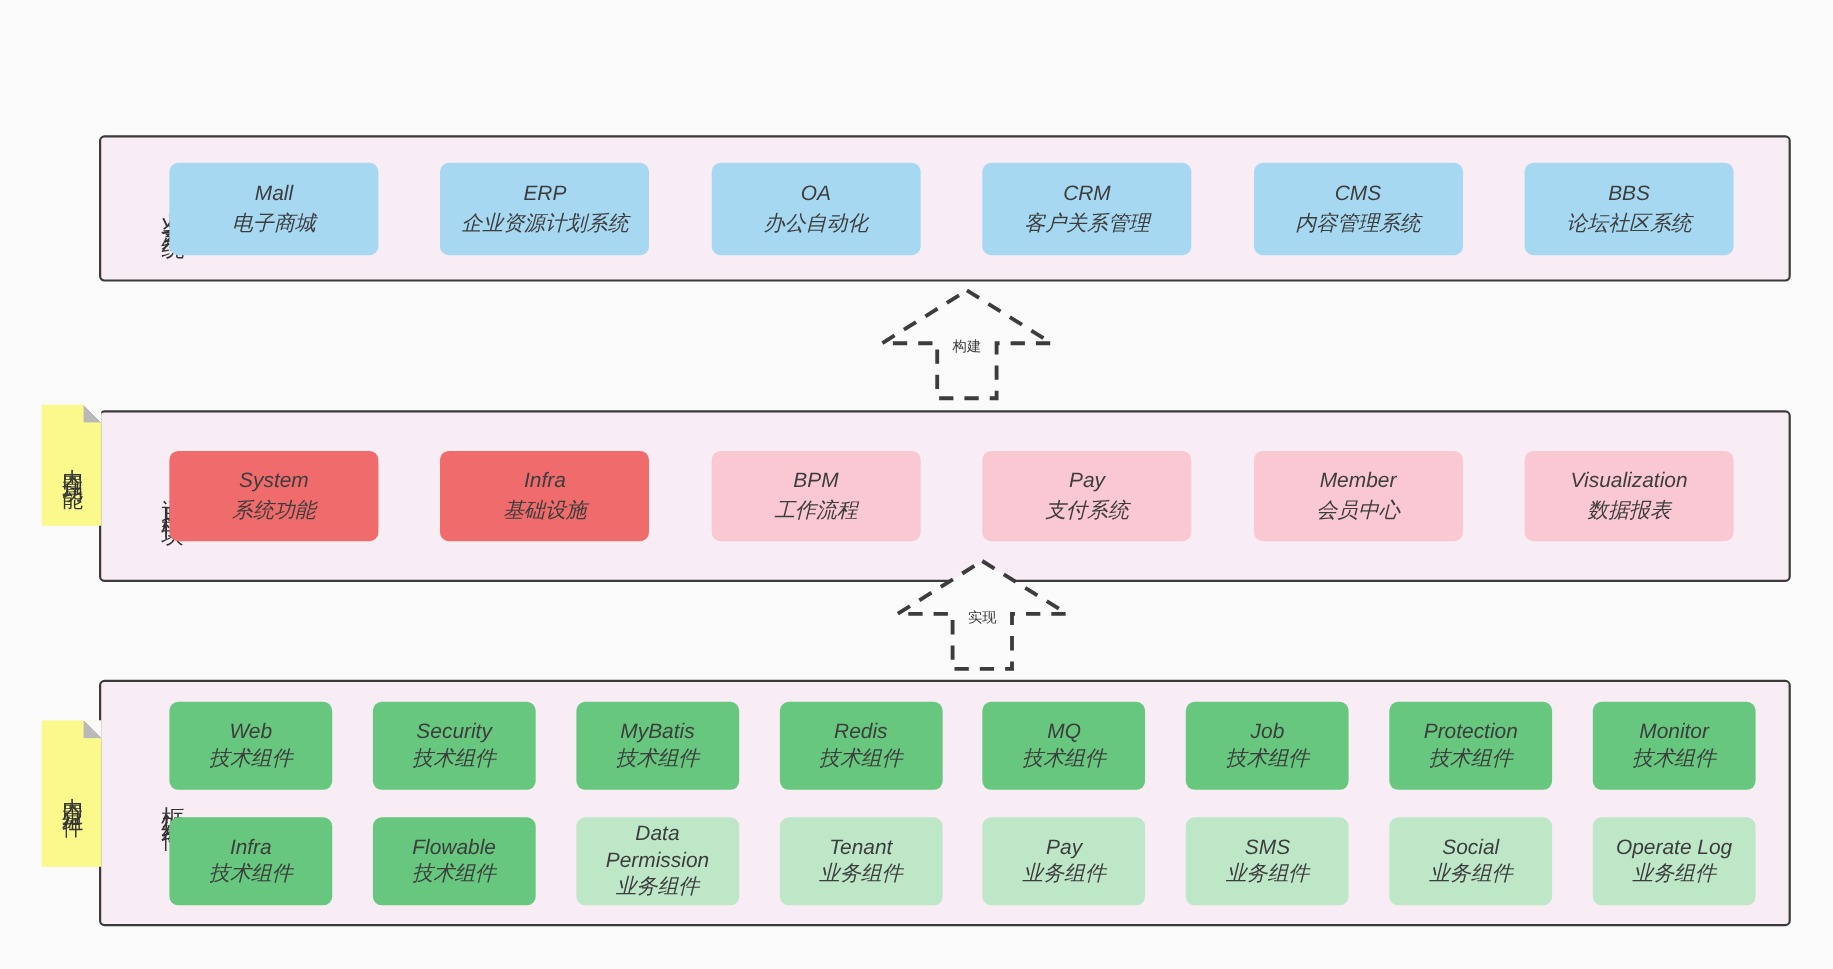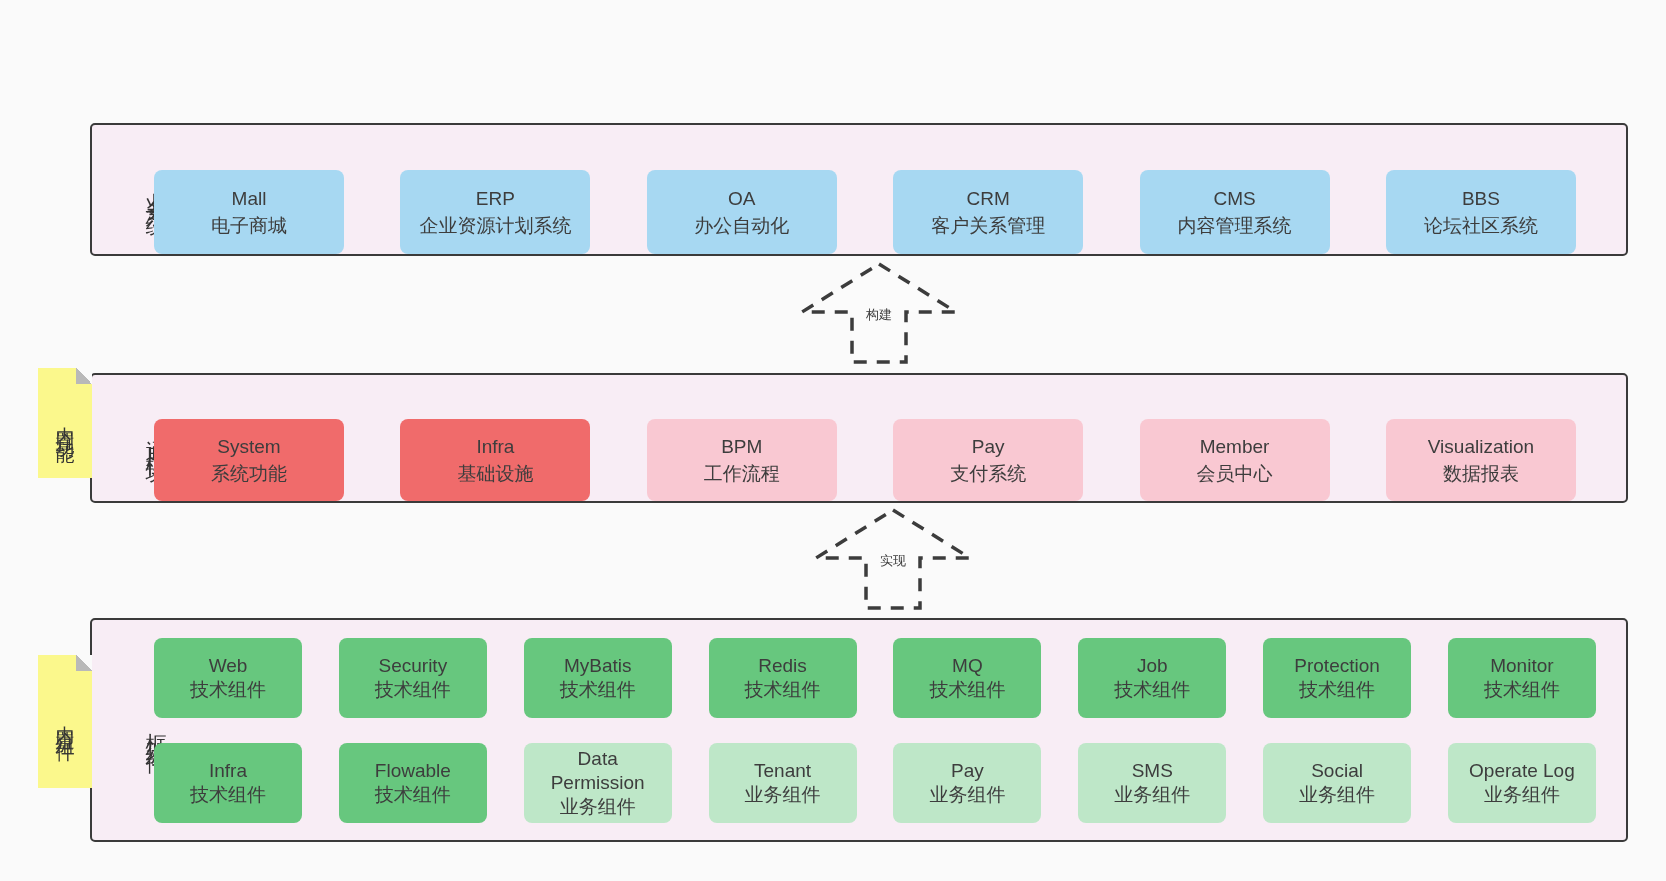--- a/index.html
+++ b/index.html
@@ -10,33 +10,33 @@
   }
   .canvas{position:relative;width:1666px;height:881px;background:#fafafa;overflow:hidden;}
 
   
   .band{
     position:absolute;left:90px;width:1538px;
     background:#f8edf5;border:2px solid #3a3a3a;border-radius:5px;
     box-sizing:border-box;
   }
   .band1{top:123px;height:133px;}
-  .band2{top:373px;height:130px;}
+  .band2{top:373px;height:156px;}
   .band3{top:618px;height:224px;}
 
   .band-label{
     position:absolute;left:34px;top:0;bottom:0;width:60px;
     display:flex;align-items:center;justify-content:center;
     writing-mode:vertical-rl;
     font-size:21px;letter-spacing:7px;color:#333;
   }
 
   .boxes{
     position:absolute;left:62px;right:50px;top:0;bottom:0;
-    display:flex;align-items:flex-end;justify-content:space-between;
+    display:flex;align-items:center;justify-content:space-between;font-style:italic;
   }
   .band3 .boxes{flex-direction:column;justify-content:center;gap:25px;right:30px;}
   .band3 .row{display:flex;justify-content:space-between;width:100%;}
 
   .box{
     display:flex;flex-direction:column;align-items:center;justify-content:center;
     border-radius:8px;text-align:center;
     font-size:19px;line-height:27px;color:#3d3d3d;
     box-sizing:border-box;
   }

